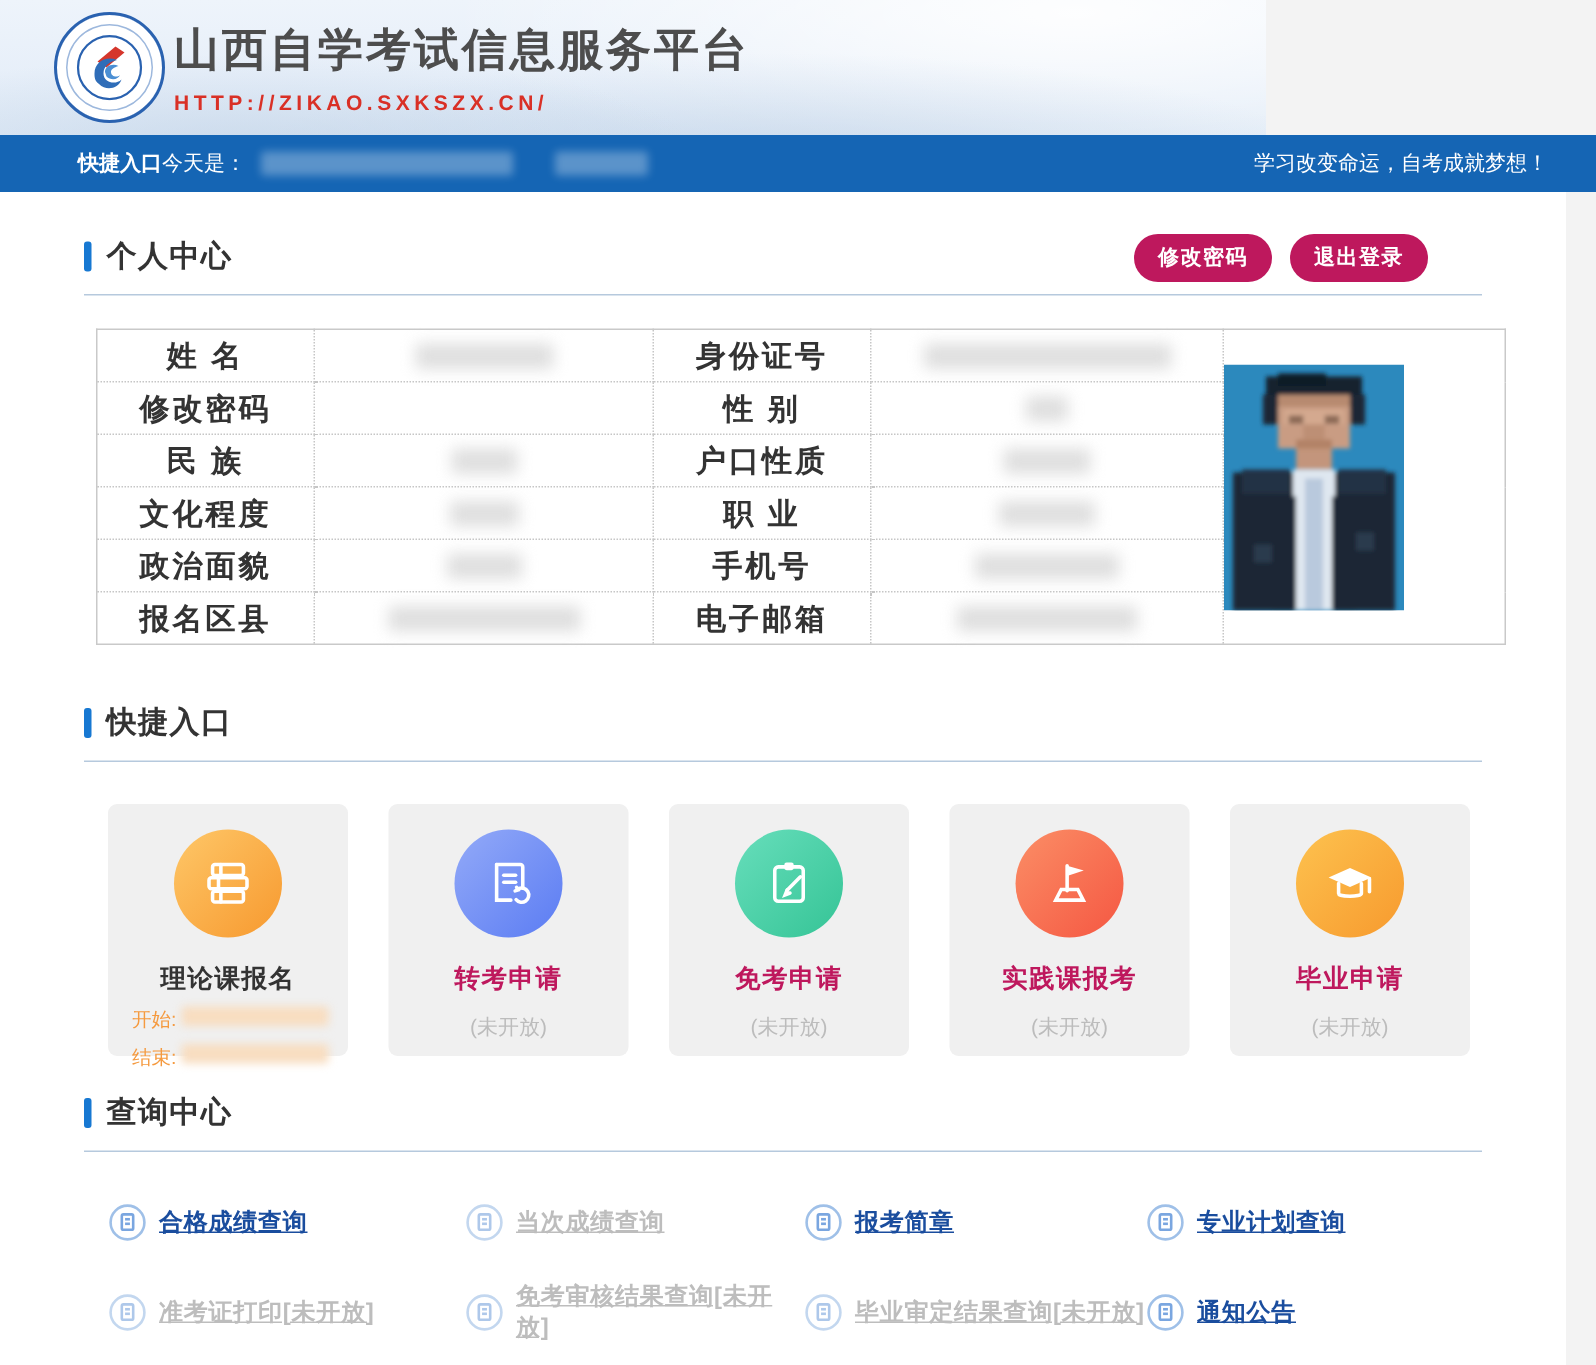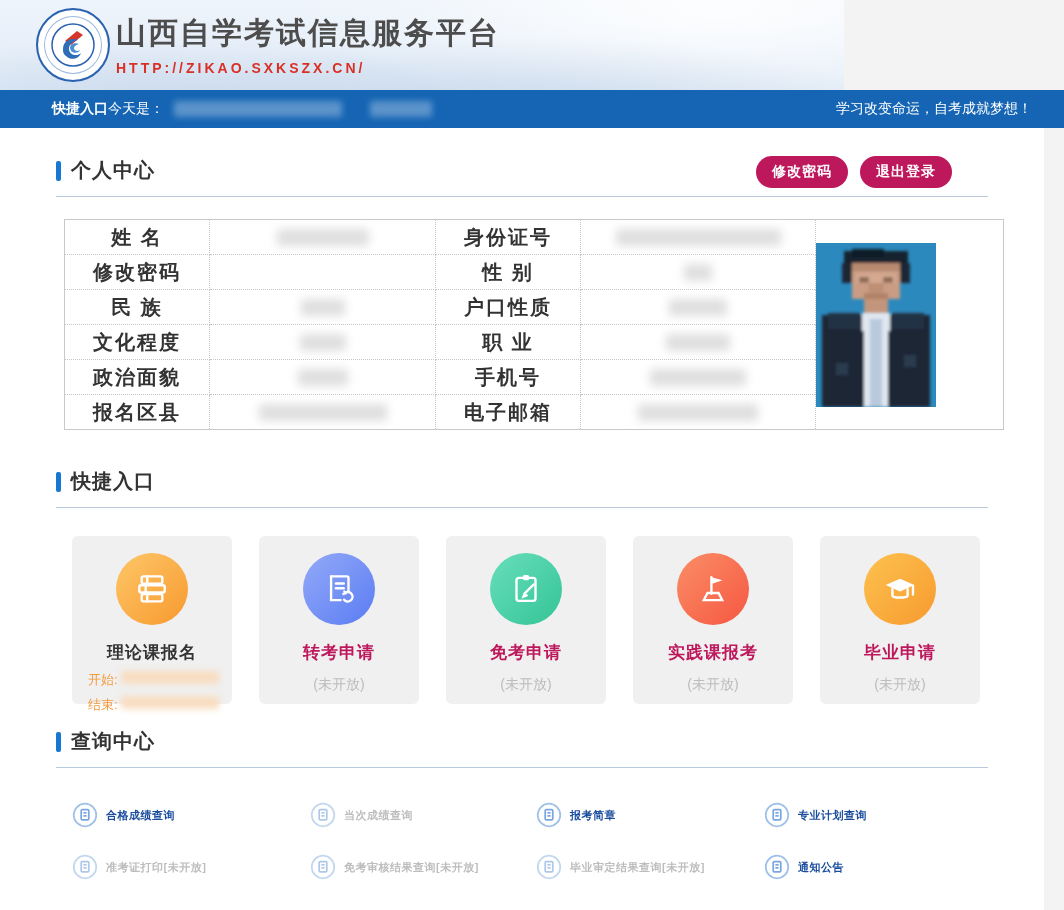--- a/index.html
+++ b/index.html
@@ -73,21 +73,21 @@
   .date-line { display:flex; align-items:flex-start; margin:7px 0 0 16px;
     font-size:13px; color:#f59a3f; }
   .date-line:first-of-type { margin-top:10px; }
   .date-redact { width:98px; height:13px; background:#f8ddc0; margin-left:3px;
     border-radius:2px; filter:blur(3px); }
 
   
   .links-grid { display:grid; grid-template-columns:238px 226px 228px auto;
     margin:34px 0 0 72px; row-gap:26px; }
   .qlink { display:flex; align-items:center; gap:8px; cursor:pointer; }
-  .qlink .txt { font-size:11px; font-weight:bold; letter-spacing:.5px; }
+  .qlink .txt { font-size:16px; font-weight:bold; text-decoration:underline; letter-spacing:.5px; }
   .qlink.on .txt { color:#1a4d9e; }
   .qlink.off .txt { color:#bdbdbd; }
   .qicon { flex:0 0 auto; width:26px; height:26px; }
 
   svg { display:block; }
 </style>
 </head>
 <body>
 
 <div class="banner">

